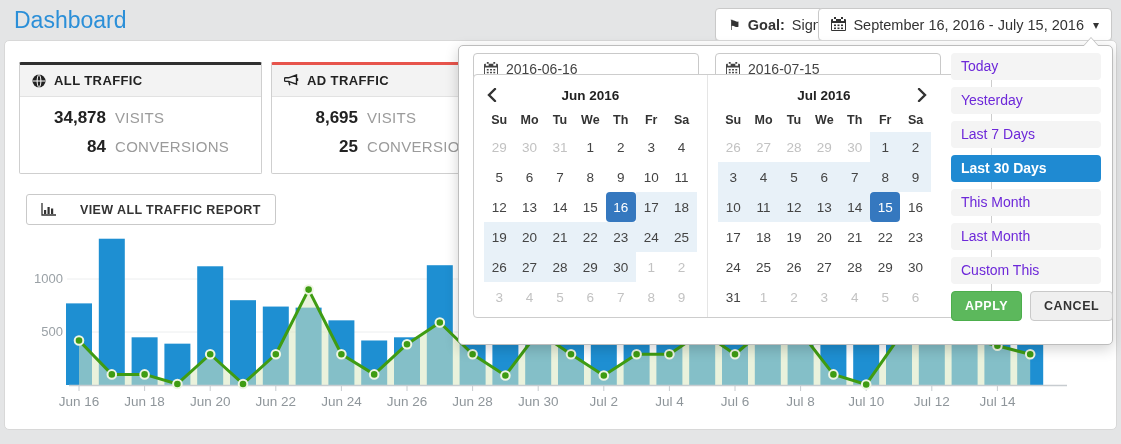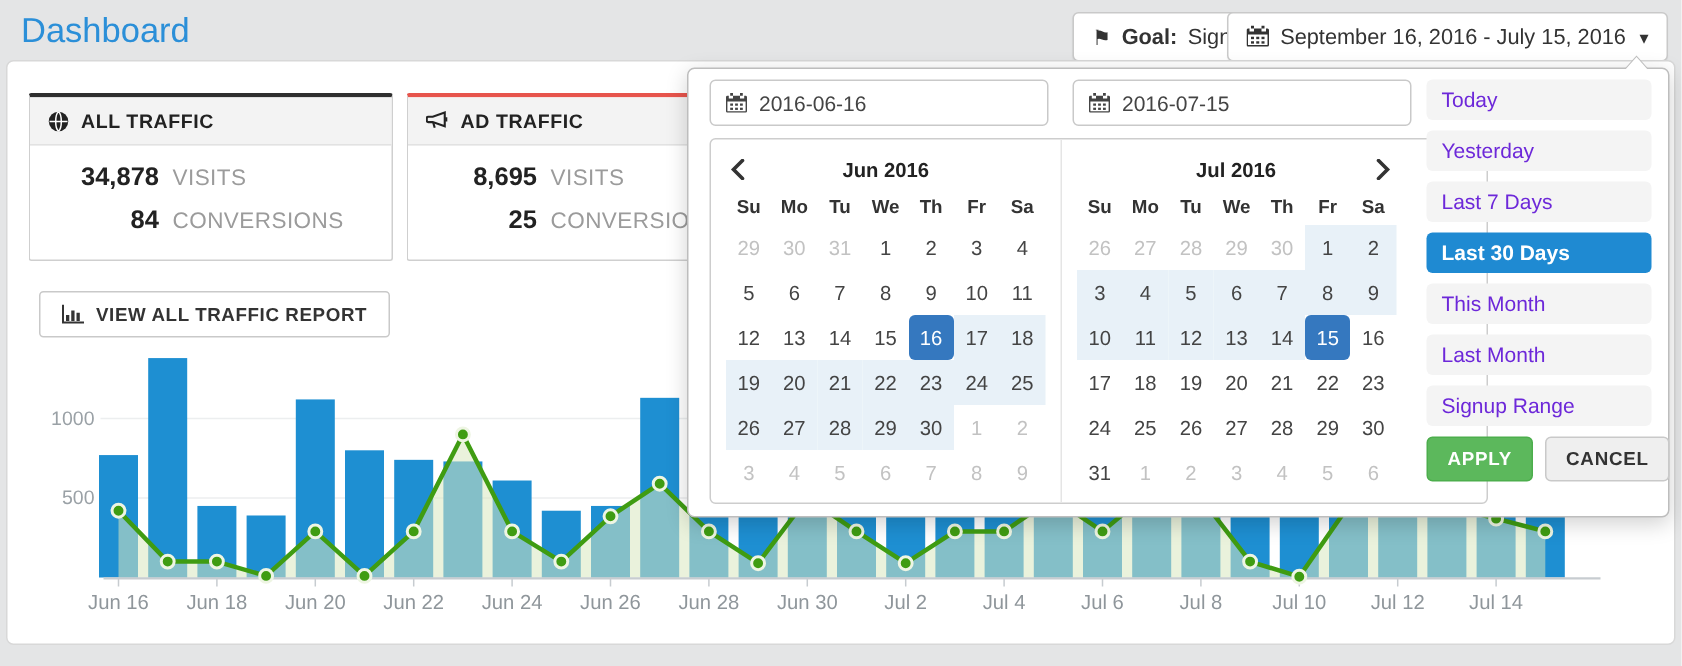--- a/index.html
+++ b/index.html
@@ -27,39 +27,39 @@
   .card-1 { left:266px; border-top:3px solid #e7544c; }
   .card-head { background:#f3f3f3; border-bottom:1px solid #e2e2e2; padding:8px 12px; font-size:13px; font-weight:bold;
                color:#222; letter-spacing:0.4px; display:flex; align-items:center; gap:8px; }
   .card-body { padding:11px 14px 0 14px; }
   .stat-row { display:flex; align-items:baseline; margin-bottom:9px; }
   .stat-val { width:72px; text-align:right; font-weight:bold; font-size:17px; color:#222; margin-right:9px; }
   .stat-lbl { font-size:15px; color:#9b9b9b; letter-spacing:0.3px; }
 
   
   .view-btn { position:absolute; left:21px; top:153px; height:31px; background:#fff; border:1px solid #c9c9c9; border-radius:3px;
-              display:flex; align-items:center; gap:8px; padding:0 14px; font-size:12.5px; font-weight:bold; color:#333;
+              display:flex; align-items:center; gap:24px; padding:0 14px; font-size:12.5px; font-weight:bold; color:#333;
               letter-spacing:0.4px; cursor:pointer; }
 
   
   .chart-wrap { position:absolute; left:14px; top:192px; width:1095px; height:192px; }
 
   
   .dd { position:absolute; left:458px; top:45px; width:655px; height:300px; background:#fff; border:1px solid #bdbdbd;
         border-radius:5px; box-shadow:0 4px 14px rgba(0,0,0,0.18); z-index:30; }
   .dd::before { content:""; position:absolute; top:-9px; right:13px; border-left:8px solid transparent;
                 border-right:8px solid transparent; border-bottom:9px solid #bdbdbd; }
   .dd::after  { content:""; position:absolute; top:-8px; right:13px; border-left:8px solid transparent;
                 border-right:8px solid transparent; border-bottom:9px solid #fff; }
   .date-input { position:absolute; top:7px; height:31px; width:226px; border:1px solid #c9c9c9; border-radius:4px;
                 display:flex; align-items:center; gap:8px; padding:0 10px; background:#fff; }
   .date-input input { border:none; outline:none; font-size:14px; color:#444; width:170px; font-family:"Liberation Sans",sans-serif; background:transparent; }
   .di-start { left:14px; }
   .di-end { left:256px; }
-  .cal-box { position:absolute; left:14px; top:46px; width:519px; height:244px; border:1px solid #cdcdcd; border-radius:4px;
+  .cal-box { position:absolute; left:14px; top:28px; width:519px; height:244px; border:1px solid #cdcdcd; border-radius:4px;
              display:flex; background:#fff; overflow:hidden; }
   .month { width:233px; padding:4px 10px 0 10px; }
   .month + .month { border-left:1px solid #e5e5e5; }
   .mhead { display:flex; align-items:center; height:26px; margin-top:3px; }
   .mtitle { flex:1; text-align:center; font-size:13.5px; font-weight:bold; color:#222; }
   .chev { width:16px; display:flex; align-items:center; justify-content:center; cursor:pointer; }
   .dow { display:grid; grid-template-columns:repeat(7,30.4px); height:24px; align-items:center; }
   .dow span { text-align:center; font-size:12.5px; font-weight:bold; color:#333; }
   .dgrid { display:grid; grid-template-columns:repeat(7,30.4px); grid-auto-rows:30px; }
   .dcell { display:flex; align-items:center; justify-content:center; font-size:13.5px; color:#444; cursor:pointer; }
@@ -424,20 +424,20 @@
       </div>
     </div>
 
   <div class="preset-col" id="presets">
       <div class="preset">Today</div>
       <div class="preset">Yesterday</div>
       <div class="preset">Last 7 Days</div>
       <div class="preset sel">Last 30 Days</div>
       <div class="preset">This Month</div>
       <div class="preset">Last Month</div>
-      <div class="preset">Signup Range</div>
+      <div class="preset">Custom This</div>
     </div>
 
   <div class="dd-actions">
     <button class="btn-apply">APPLY</button>
     <button class="btn-cancel">CANCEL</button>
   </div>
 </div>
 
 </body></html>

